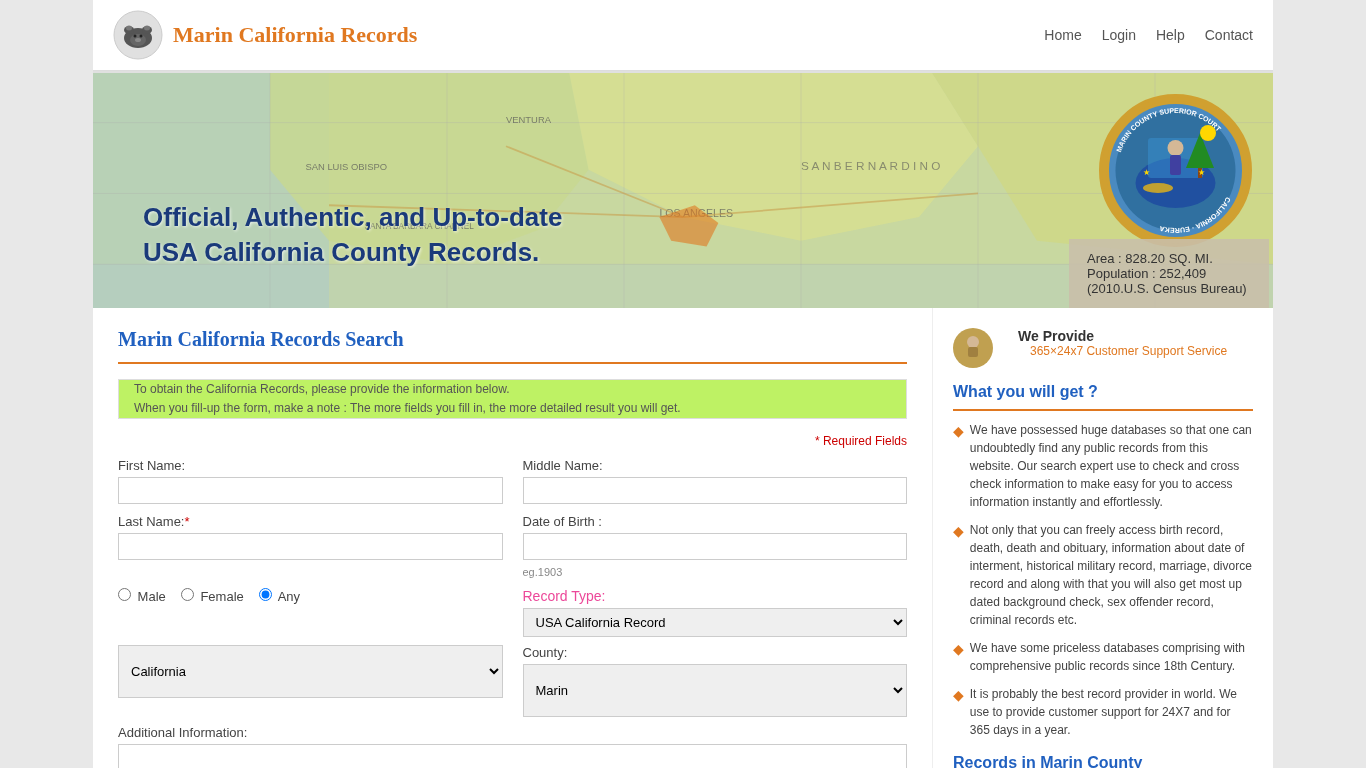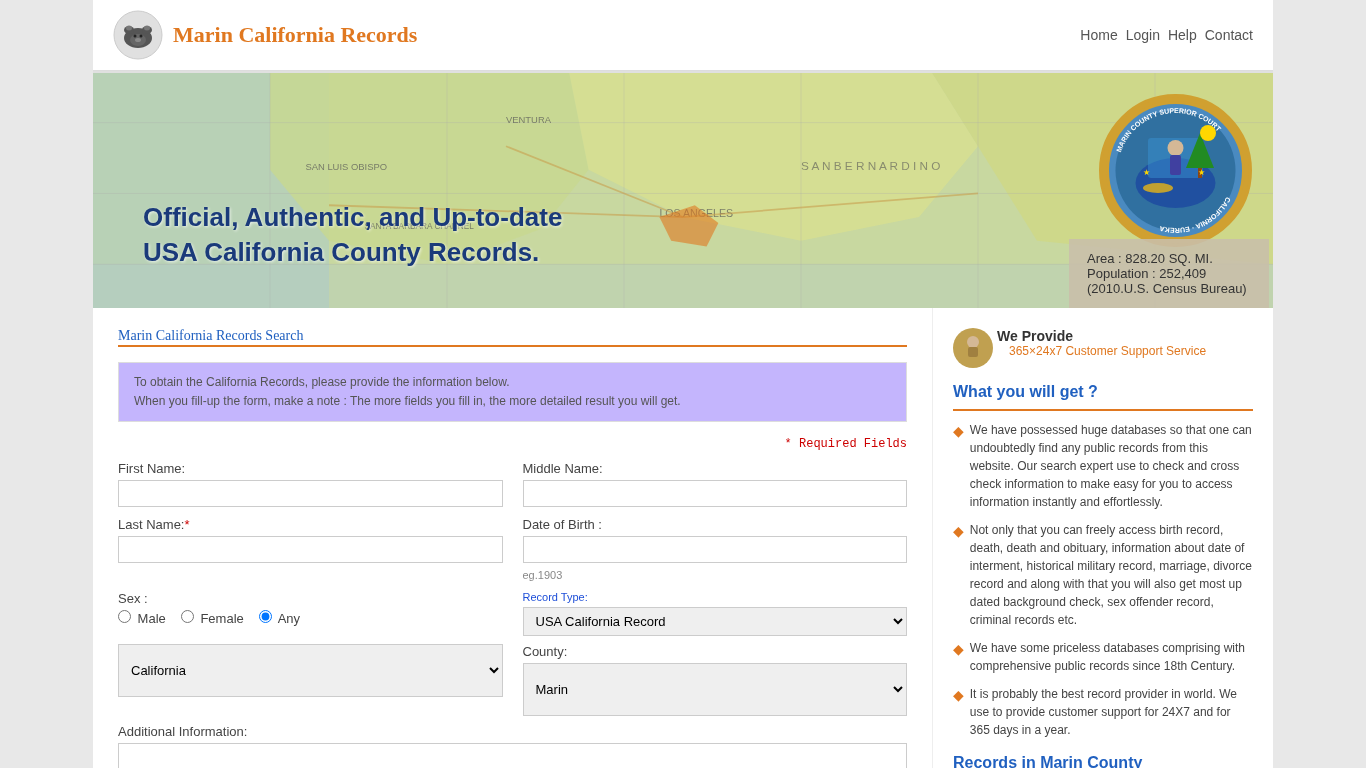--- a/index.html
+++ b/index.html
@@ -3,56 +3,56 @@
   <meta charset="utf-8">
   <style>
     * { box-sizing: border-box; margin: 0; padding: 0; }
     body { font-family: Arial, sans-serif; font-size: 13px; background: #e8e8e8; color: #333; }
 
     
     .header { background: #fff; padding: 10px 20px; display: flex; align-items: center; justify-content: space-between; border-bottom: 1px solid #ddd; }
     .logo-area { display: flex; align-items: center; gap: 10px; }
     .logo-bear { width: 50px; height: 50px; }
     .logo-text { color: #e07820; font-size: 22px; font-weight: bold; font-family: Georgia, serif; }
-    .nav { display: flex; gap: 8px; }
+    .nav { display: flex; gap: 20px; }
     .nav a { text-decoration: none; color: #555; font-size: 14px; }
 
     
-    .search-title { color: #2060c0; font-size: 14px; font-weight: normal; margin-bottom: 1px; font-family: Georgia, serif; }
+    .search-title { color: #2060c0; font-size: 20px; font-weight: bold; margin-bottom: 11px; font-family: Georgia, serif; }
     .orange-line { height: 2px; background: #e07820; margin-bottom: 15px; }
-    .info-box { background: #c4b5fd; border: 1px solid #ddd; padding: 10px 15px; margin-bottom: 15px; font-size: 12px; color: #555; line-height: 1.6; }
-    .required-note { text-align: right; color: #cc0000; font-size: 12px; margin-bottom: 10px; font-family: Liberation Mono, monospace; }
+    .info-box { background: #bef264; border: 1px solid #ddd; padding: 0 15px; margin-bottom: 15px; font-size: 12px; color: #555; line-height: 1.6; }
+    .required-note { text-align: right; color: #cc0000; font-size: 12px; margin-bottom: 10px; }
     .required-note span { color: #cc0000; }
 
     
     .form-grid { display: grid; grid-template-columns: 1fr 1fr; gap: 12px 20px; }
     .form-group { display: flex; flex-direction: column; gap: 4px; }
     .form-group label { font-size: 13px; color: #444; }
     .form-group label .req { color: #cc0000; }
     .form-group input[type="text"] { border: 1px solid #ccc; padding: 5px 8px; font-size: 13px; width: 100%; }
     .dob-hint { font-size: 11px; color: #888; margin-top: 2px; }
 
     .sex-group { display: flex; flex-direction: column; gap: 4px; }
     .sex-group label { font-size: 13px; color: #444; }
     .sex-options { display: flex; gap: 15px; align-items: flex-end; font-size: 13px; }
     .sex-options input { margin-right: 3px; }
 
     .record-type-group { display: flex; flex-direction: column; gap: 4px; }
-    .record-type-group label { font-size: 11px; color: #1d4ed8; }
+    .record-type-group label { font-size: 14px; color: #ec4899; }
     .record-type-group select { border: 1px solid #ccc; padding: 5px 8px; font-size: 13px; width: 100%; }
 
     .state-county-row { display: grid; grid-template-columns: 1fr 1fr; gap: 12px 20px; margin-top: 8px; }
     .state-county-row .form-group select { border: 1px solid #ccc; padding: 17px 8px; font-size: 13px; width: 100%; }
 
     .additional-row { margin-top: 8px; }
     .additional-row label { font-size: 13px; color: #444; display: block; margin-bottom: 4px; }
     .additional-row textarea { width: 100%; height: 85px; border: 1px solid #ccc; padding: 5px 8px; font-size: 13px; resize: vertical; }
 
     
-    .support-box { display: flex; align-items: flex-start; gap: 4px; margin-bottom: 15px; }
+    .support-box { display: flex; align-items: flex-start; gap: 25px; margin-bottom: 15px; }
     .support-icon { width: 40px; height: 40px; background: #c0a050; border-radius: 50%; display: flex; align-items: center; justify-content: center; flex-shrink: 0; }
     .support-text h3 { color: #333; font-size: 14px; font-weight: bold; }
     .support-text p { color: #e07820; font-size: 12px; }
 
     .what-get-title { color: #2060c0; font-size: 16px; font-weight: bold; margin-bottom: 8px; }
     .orange-line2 { height: 2px; background: #e07820; margin-bottom: 10px; width: 100%; }
     .benefit-item { display: flex; align-items: flex-start; gap: 6px; margin-bottom: 10px; font-size: 12px; color: #444; line-height: 1.5; }
     .diamond { color: #e07820; font-size: 14px; flex-shrink: 0; }
 
     .records-title { color: #2060c0; font-size: 16px; font-weight: bold; margin-top: 15px; margin-bottom: 5px; }
@@ -214,21 +214,20 @@
           </div>
           <div class="form-group">
             <label>Date of Birth :</label>
             <input type="text" style="">
             <span class="dob-hint">eg.1903</span>
           </div>
         </div>
 
         <div class="form-grid" style="margin-top:10px;">
           <div class="sex-group">
-            <label>Sex :</label>
             <div class="sex-options">
               <label><input type="radio" name="sex" value="Male" style=""> Male</label>
               <label><input type="radio" name="sex" value="Female" style=""> Female</label>
               <label><input type="radio" name="sex" value="Any" checked="" style=""> Any</label>
             </div>
           </div>
           <div class="record-type-group">
             <label>Record Type:</label>
             <select>
               <option>USA California Record</option>

